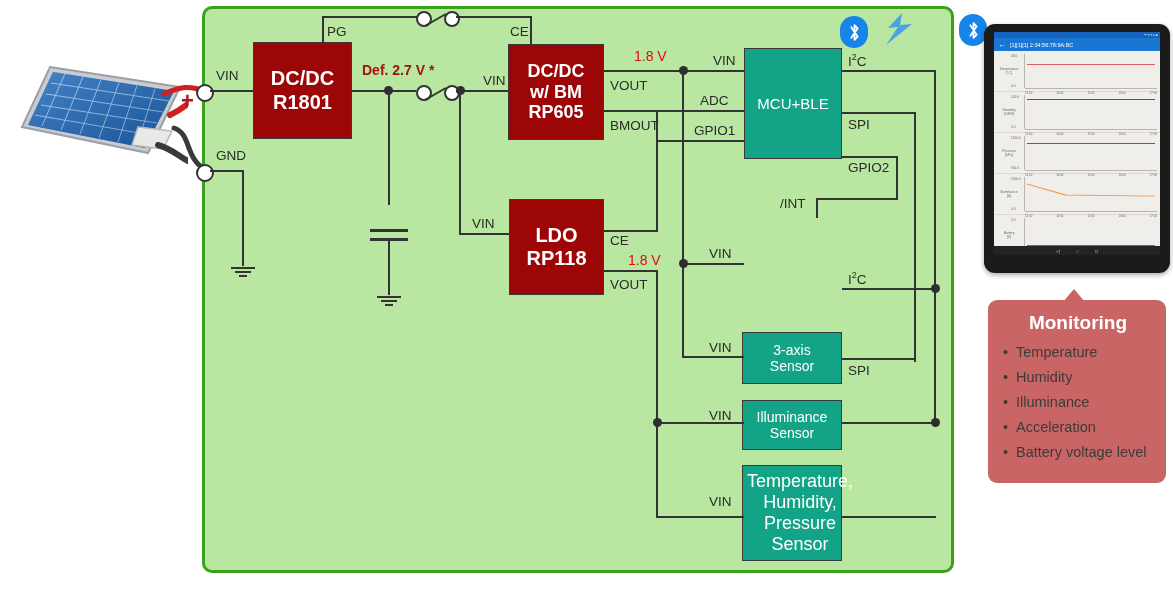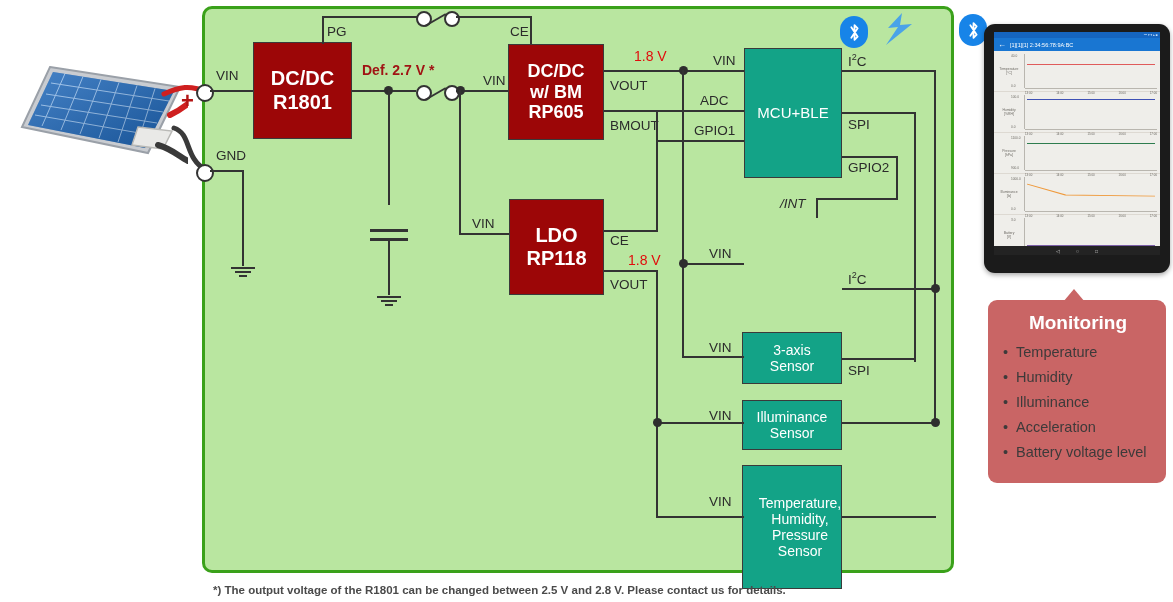--- a/index.html
+++ b/index.html
@@ -196,36 +196,36 @@
   <div class="abs w wh" style="left:604px;top:110px;width:54px;"></div>
   <div class="abs w wv" style="left:656px;top:110px;height:32px;"></div>
   <div class="abs w wh" style="left:656px;top:140px;width:88px;"></div>
   <div class="abs pin" style="left:700px;top:93px;">ADC</div>
   <div class="abs pin" style="left:694px;top:123px;">GPIO1</div>
   <div class="abs w wh" style="left:606px;top:110px;width:138px;"></div>
 
   <div class="abs w wv" style="left:656px;top:140px;height:92px;"></div>
   <div class="abs w wh" style="left:604px;top:230px;width:54px;"></div>
 
-  <div class="abs ic teal" style="left:744px;top:48px;width:98px;height:130px;font-size:15px;">
+  <div class="abs ic teal" style="left:744px;top:48px;width:98px;height:111px;font-size:15px;">
     <div>MCU+BLE</div>
   </div>
   <div class="abs pin" style="left:848px;top:52px;">I<span class="sup">2</span>C</div>
   <div class="abs pin" style="left:848px;top:117px;">SPI</div>
   <div class="abs pin" style="left:848px;top:160px;">GPIO2</div>
 
   <div class="abs w wh" style="left:842px;top:70px;width:94px;"></div>
   <div class="abs w wv" style="left:934px;top:70px;height:356px;"></div>
   <div class="abs w wh" style="left:842px;top:112px;width:74px;"></div>
   <div class="abs w wv" style="left:914px;top:112px;height:250px;"></div>
   <div class="abs w wh" style="left:842px;top:156px;width:56px;"></div>
   <div class="abs w wv" style="left:896px;top:156px;height:44px;"></div>
   <div class="abs w wh" style="left:816px;top:198px;width:82px;"></div>
   <div class="abs w wv" style="left:816px;top:198px;height:20px;"></div>
-  <div class="abs pin" style="left:780px;top:196px;font-style:italic;">/INT</div>
+  <div class="abs pin" style="left:780px;top:196px;">/INT</div>
 
   <div class="abs ic red" style="left:509px;top:199px;width:95px;height:96px;font-size:20px;">
     <div>LDO</div>
     <div>RP118</div>
   </div>
   <div class="abs pin" style="left:610px;top:233px;">CE</div>
   <div class="abs pin" style="left:610px;top:277px;">VOUT</div>
   <div class="abs volt" style="left:628px;top:252px;">1.8 V</div>
 
   <div class="abs w wh" style="left:604px;top:270px;width:54px;"></div>
@@ -250,21 +250,21 @@
   <div class="abs ic teal" style="left:742px;top:400px;width:100px;height:50px;font-size:14px;">
     <div>Illuminance</div>
     <div>Sensor</div>
   </div>
   <div class="abs pin" style="left:709px;top:408px;">VIN</div>
   <div class="abs w wh" style="left:656px;top:422px;width:88px;"></div>
   <div class="abs dot" style="left:653px;top:418px;"></div>
   <div class="abs w wh" style="left:842px;top:422px;width:94px;"></div>
   <div class="abs dot" style="left:931px;top:418px;"></div>
 
-  <div class="abs ic teal" style="left:742px;top:465px;width:100px;height:124px;font-size:14px;padding-left:16px;">
+  <div class="abs ic teal" style="left:742px;top:465px;width:100px;height:96px;font-size:18px;padding-left:16px;">
     <div>Temperature,</div>
     <div>Humidity,</div>
     <div>Pressure</div>
     <div>Sensor</div>
   </div>
   <div class="abs pin" style="left:709px;top:494px;">VIN</div>
   <div class="abs w wh" style="left:656px;top:516px;width:88px;"></div>
   <div class="abs w wh" style="left:842px;top:516px;width:94px;"></div>
 
   <div class="abs bt" style="left:840px;top:16px;">
@@ -395,15 +395,14 @@
     <h3>Monitoring</h3>
     <ul id="monitor-list">
         <li>Temperature</li>
         <li>Humidity</li>
         <li>Illuminance</li>
         <li>Acceleration</li>
         <li>Battery voltage level</li>
       </ul>
   </div>
 
-  <div class="abs" id="footnote">*) The output voltage of the R1801 can be changed between 2.5 V and 2.8 V. Please contact us for details.</div>
 
 </div>
 
 </body></html>

